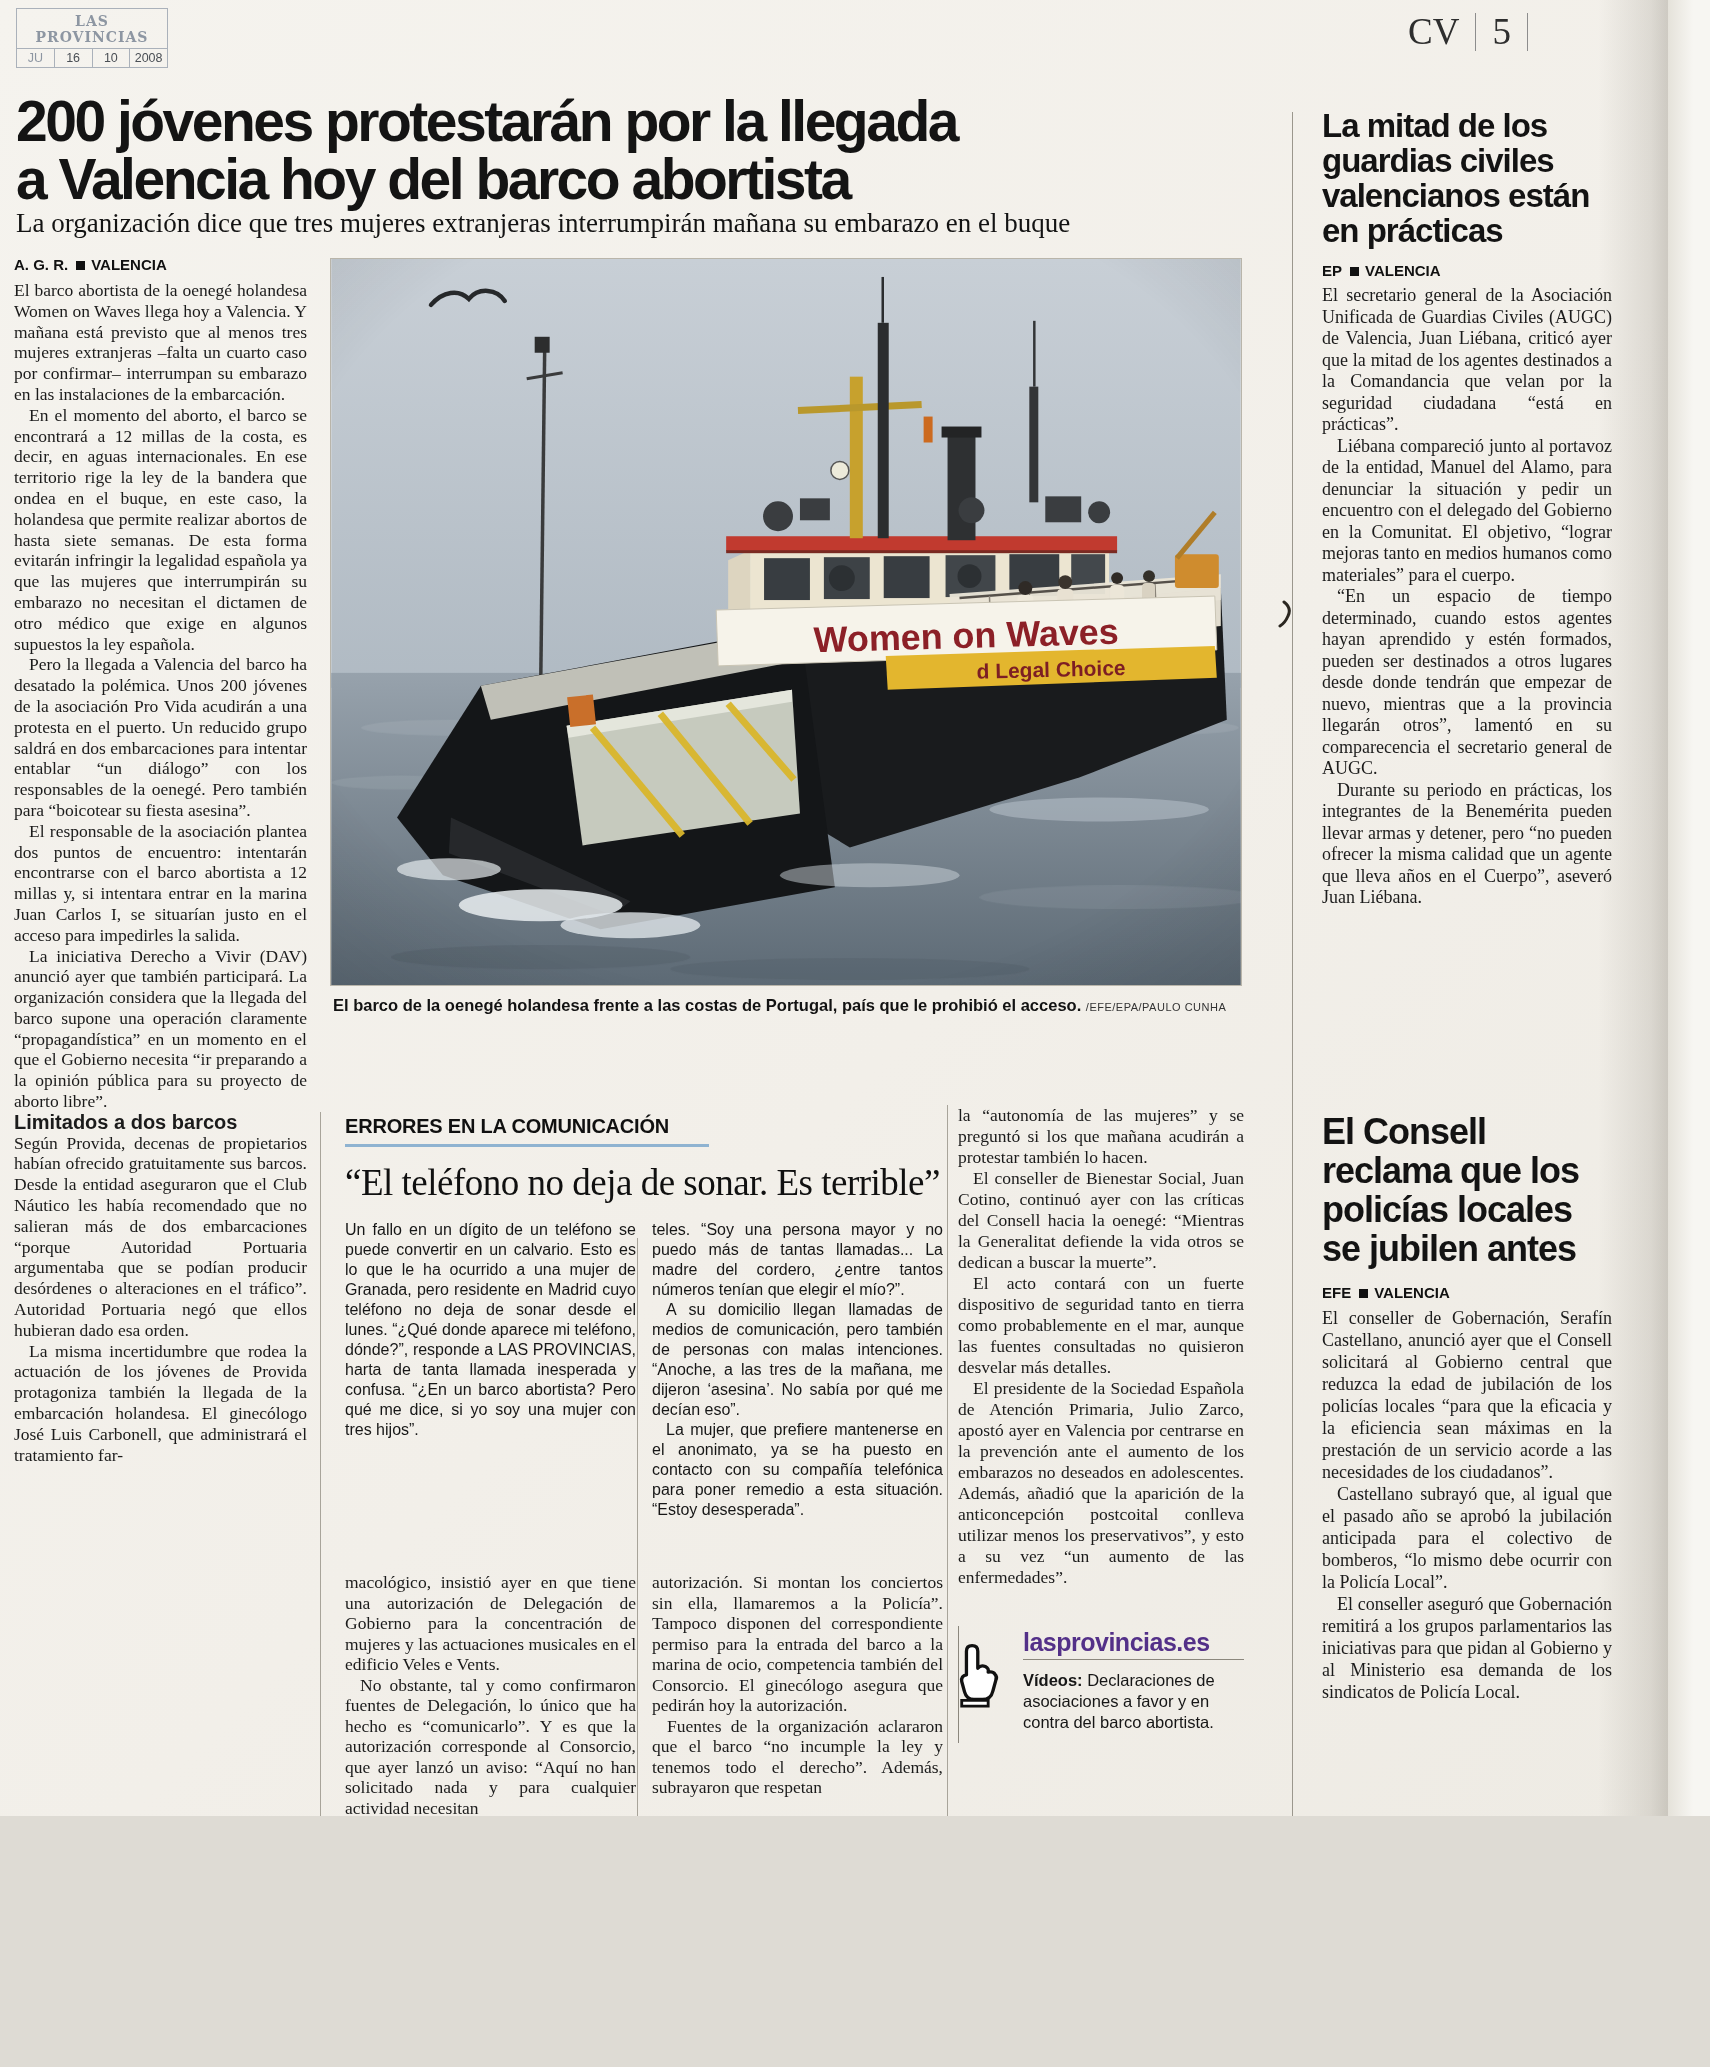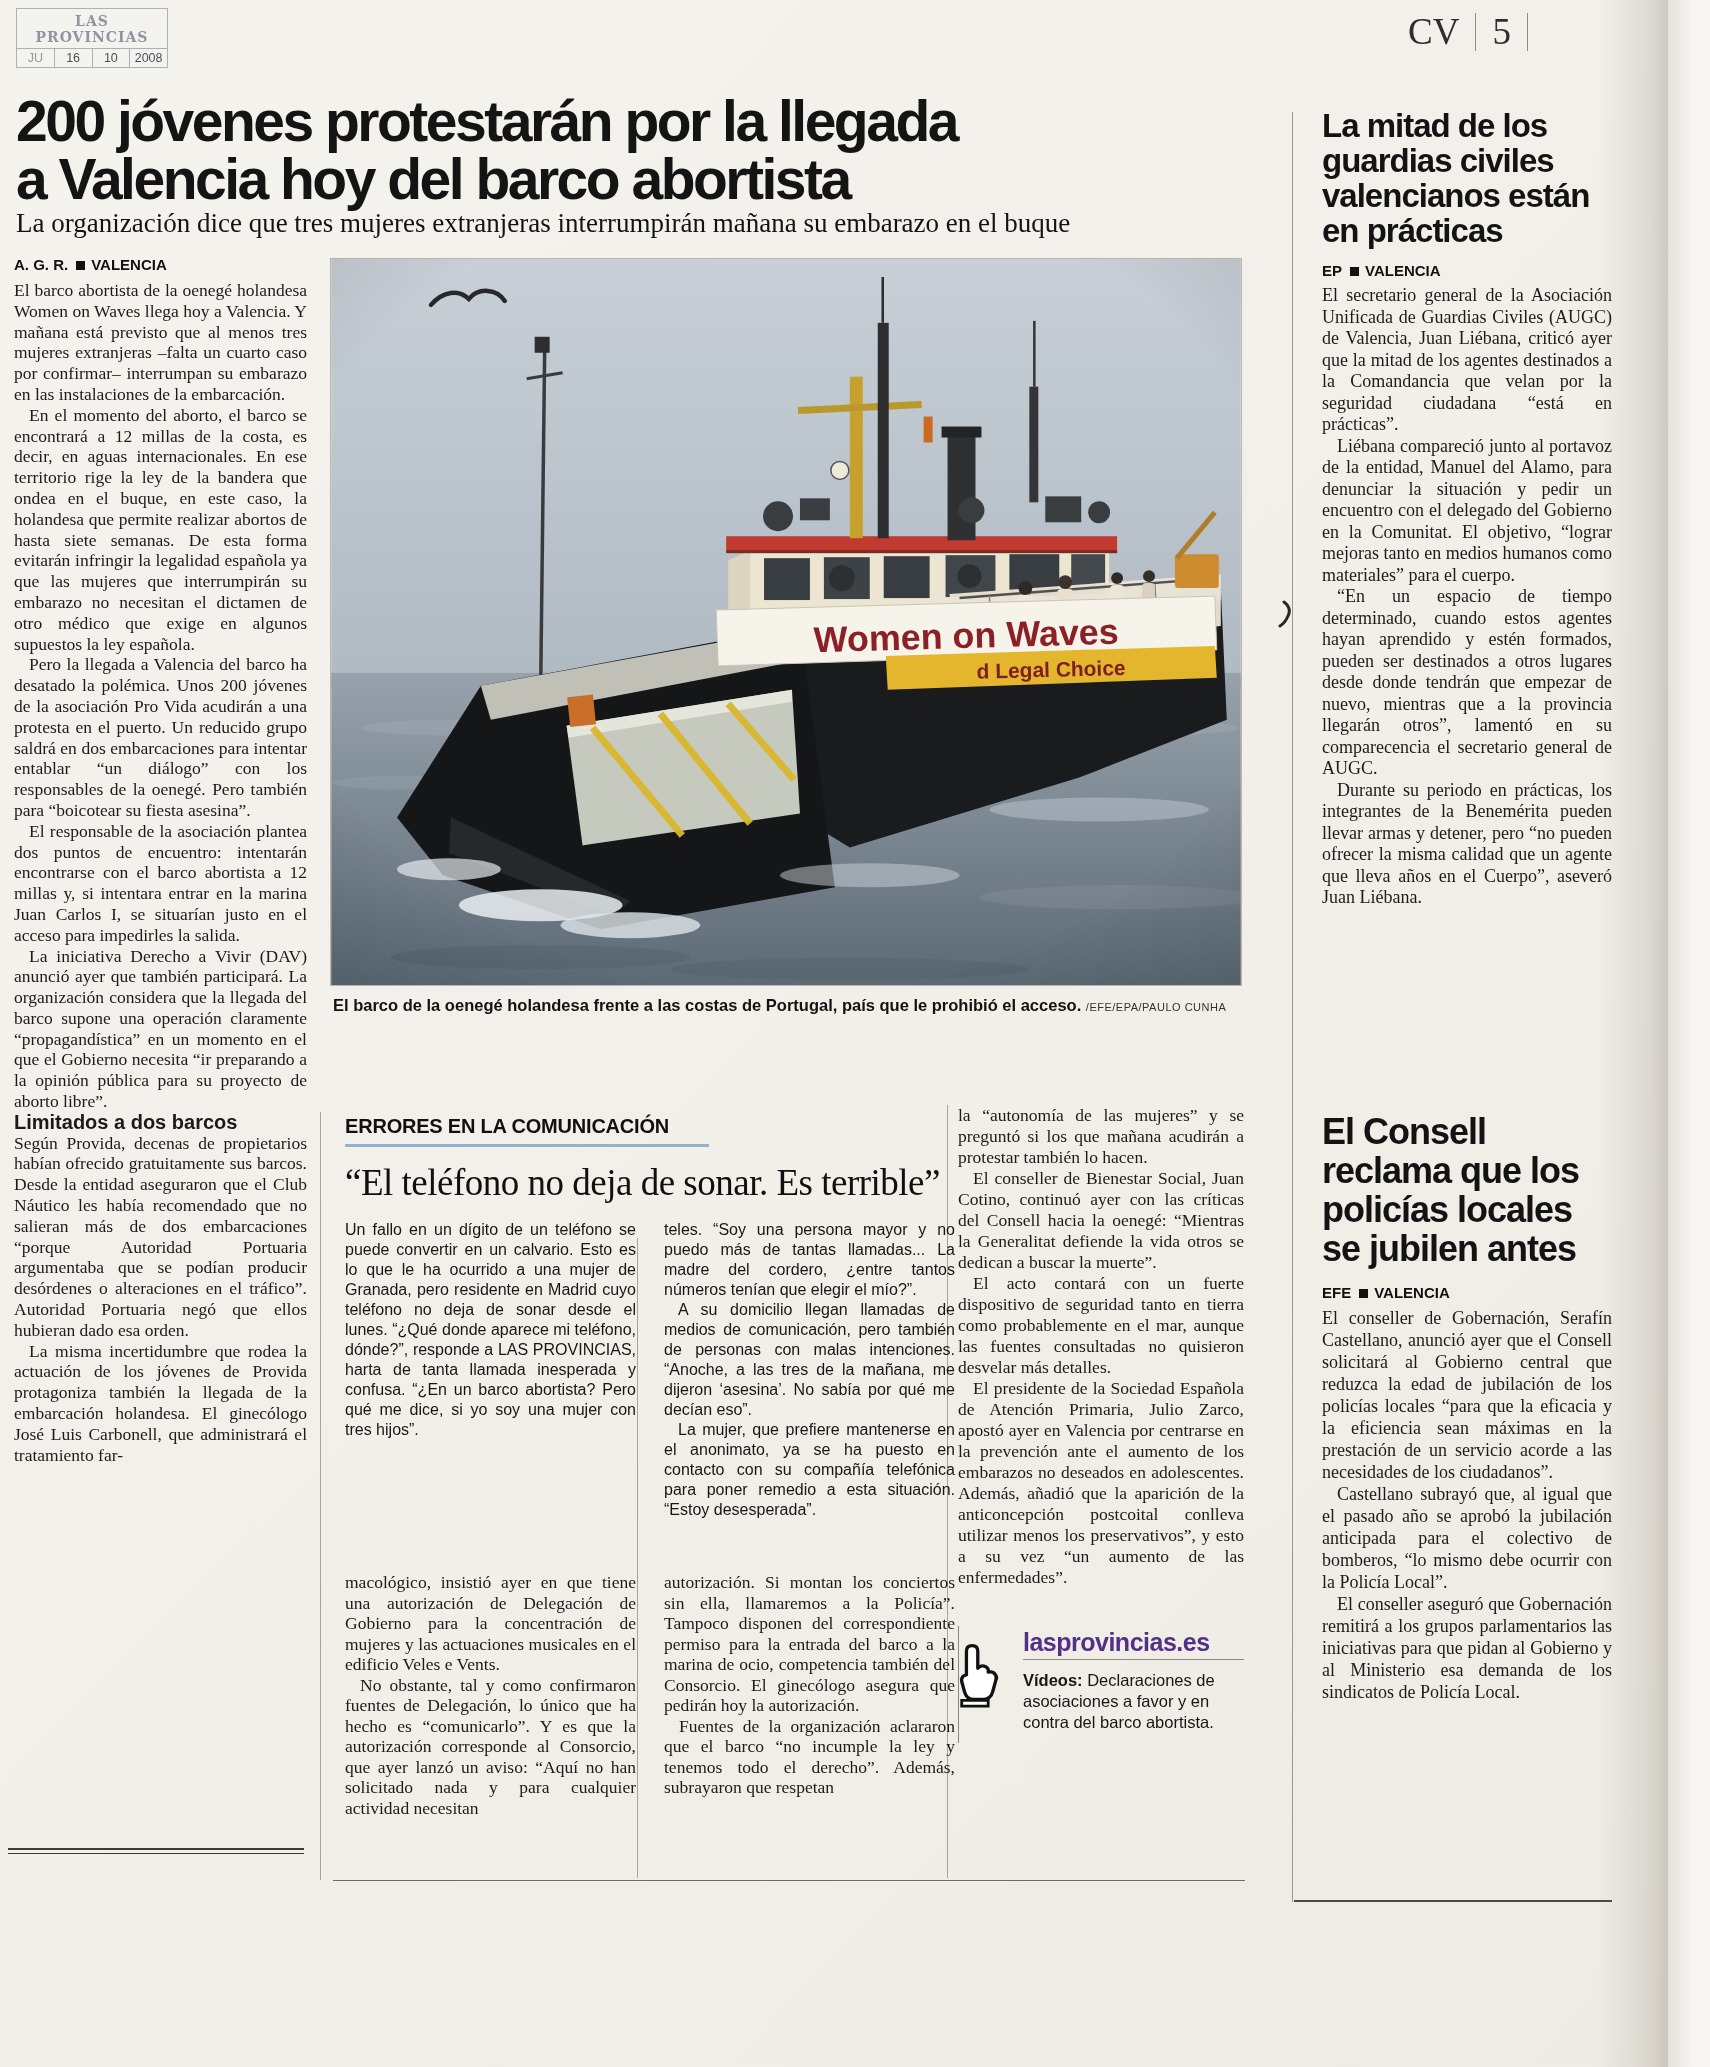--- a/index.html
+++ b/index.html
@@ -1,17 +1,17 @@
 <!DOCTYPE html>
 <html><head>
 <meta charset="utf-8">
 <style>
   html,body{margin:0;padding:0;background:#dedbd4;}
   .paper{
-    position:relative;width:1710px;height:2067px;overflow:hidden;
+    position:relative;width:1710px;height:1816px;overflow:hidden;
     background:linear-gradient(135deg,#f5f3ee 0%,#f2efe9 55%,#eeebe4 100%);
     font-family:"Liberation Sans",sans-serif;color:#1c1c1c;
   }
   .abs{position:absolute;}
   
   .mast{left:16px;top:8px;width:152px;}
   .mast-logo{border:1px solid #aab1ba;padding:4px 6px 3px;text-align:center;
     font-family:"DejaVu Serif",serif;font-weight:bold;font-size:14px;letter-spacing:1px;color:#8d96a2;}
   .mast-date{display:flex;border:1px solid #aab1ba;border-top:none;}
   .mast-date span{flex:1;text-align:center;padding:2px 0;font-size:12.5px;color:#4a4f55;border-left:1px solid #aab1ba;}
@@ -38,21 +38,21 @@
     font-family:"Liberation Sans",sans-serif;}
   
   .photo{left:330px;top:258px;width:912px;height:728px;border:1px solid #b9b5aa;box-sizing:border-box;}
   .caption{left:333px;top:996px;width:910px;font-size:16.5px;font-weight:bold;color:#121212;}
   .caption .credit{font-weight:normal;font-size:11px;letter-spacing:.5px;color:#333;}
   
   .kicker{display:inline-block;font-size:20px;font-weight:bold;letter-spacing:-.2px;color:#101010;
     border-bottom:3px solid #8fb3d1;padding:0 40px 6px 0;}
   .qhead{font-family:"Liberation Serif",serif;font-size:37px;color:#101010;white-space:nowrap;
     letter-spacing:-.5px;margin-top:14px;}
-  .cols2{display:flex;gap:28px;margin-top:16px;}
+  .cols2{display:flex;gap:16px;margin-top:16px;}
   .cols2 .c{width:291px;}
   .phone-top{height:352px;overflow:hidden;}
   .vrule{width:1px;background:#a8a49a;}
   .hr-dbl{border-top:2px solid #3c3c3c;border-bottom:1px solid #3c3c3c;height:3px;}
   .hr-one{border-top:1px solid #6f6b62;}
   
   .promo{border-left:1px solid #8b877d;padding:6px 0 10px 64px;position:relative;}
   .promo .site{font-size:25px;font-weight:bold;color:#533088;letter-spacing:-.5px;}
   .promo .line{border-top:1px solid #8b877d;margin:6px 0 10px;}
   .promo .vtxt{font-size:16.5px;line-height:21px;color:#161616;}

